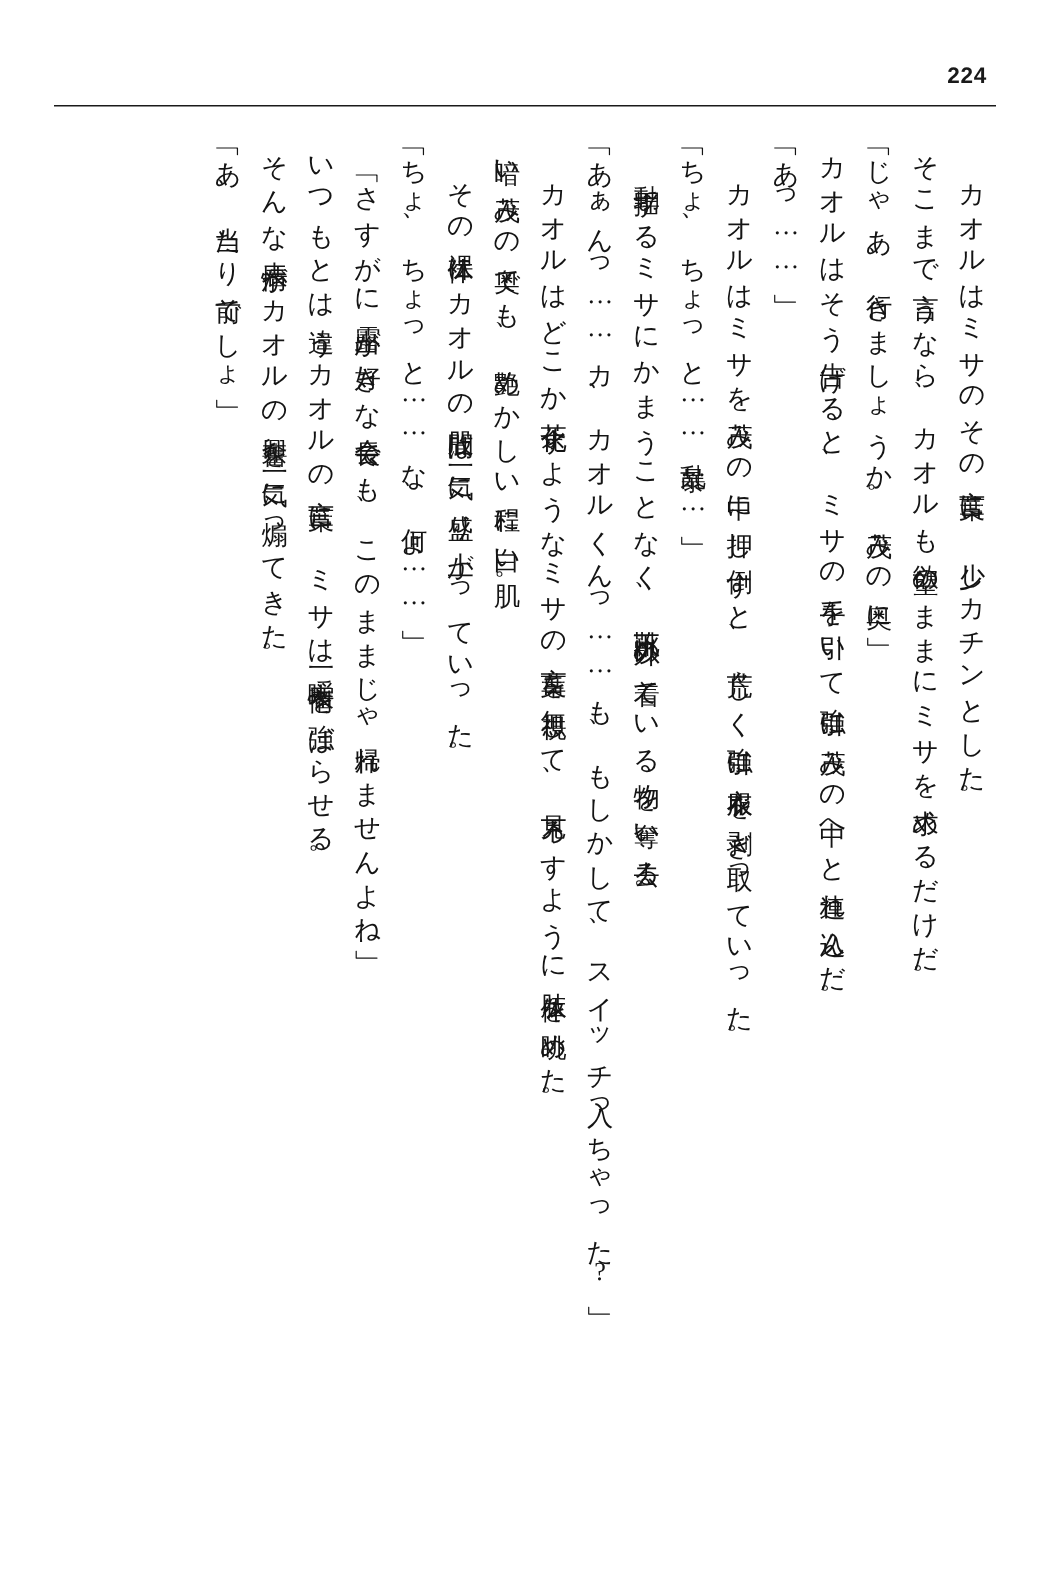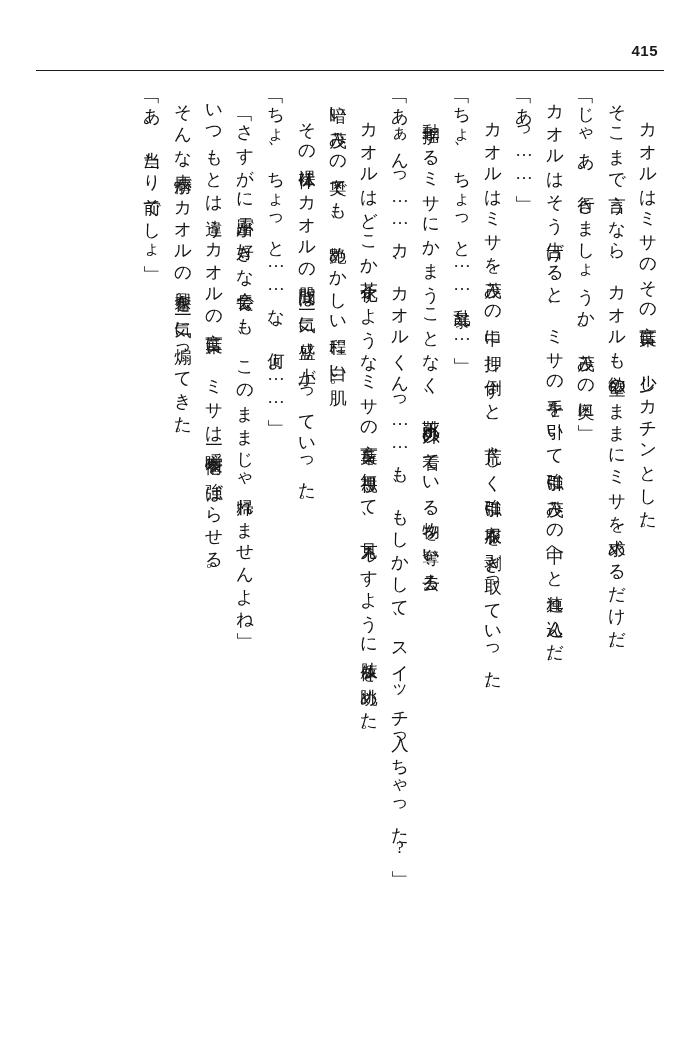--- a/index.html
+++ b/index.html
@@ -67,21 +67,21 @@
     color: #141414;
   }
   .vline.indent {
     padding-top: 18px;
   }
 </style>
 </head>
 <body>
 
 <div class="page">
-  <div class="page-number">415</div>
+  <div class="page-number">224</div>
   <div class="rule"></div>
   <div class="text-block">
     <div class="vline indent">カオルはミサのその言葉に、少しカチンとした。</div>
     <div class="vline">そこまで言うなら、カオルも欲望のままにミサを求めるだけだ。</div>
     <div class="vline">「じゃあ、行きましょうか。茂みの奥に」</div>
     <div class="vline">カオルはそう告げると、ミサの手を引いて強引に茂みの中へと連れ込んだ。</div>
     <div class="vline">「あっ……」</div>
     <div class="vline indent">カオルはミサを茂みの中に押し倒すと、荒々しく強引に衣服を剥ぎ取っていった。</div>
     <div class="vline">「ちょ、ちょっと……乱暴……」</div>
     <div class="vline indent">動揺するミサにかまうことなく、靴下以外の着ている物を奪い去る。</div>

